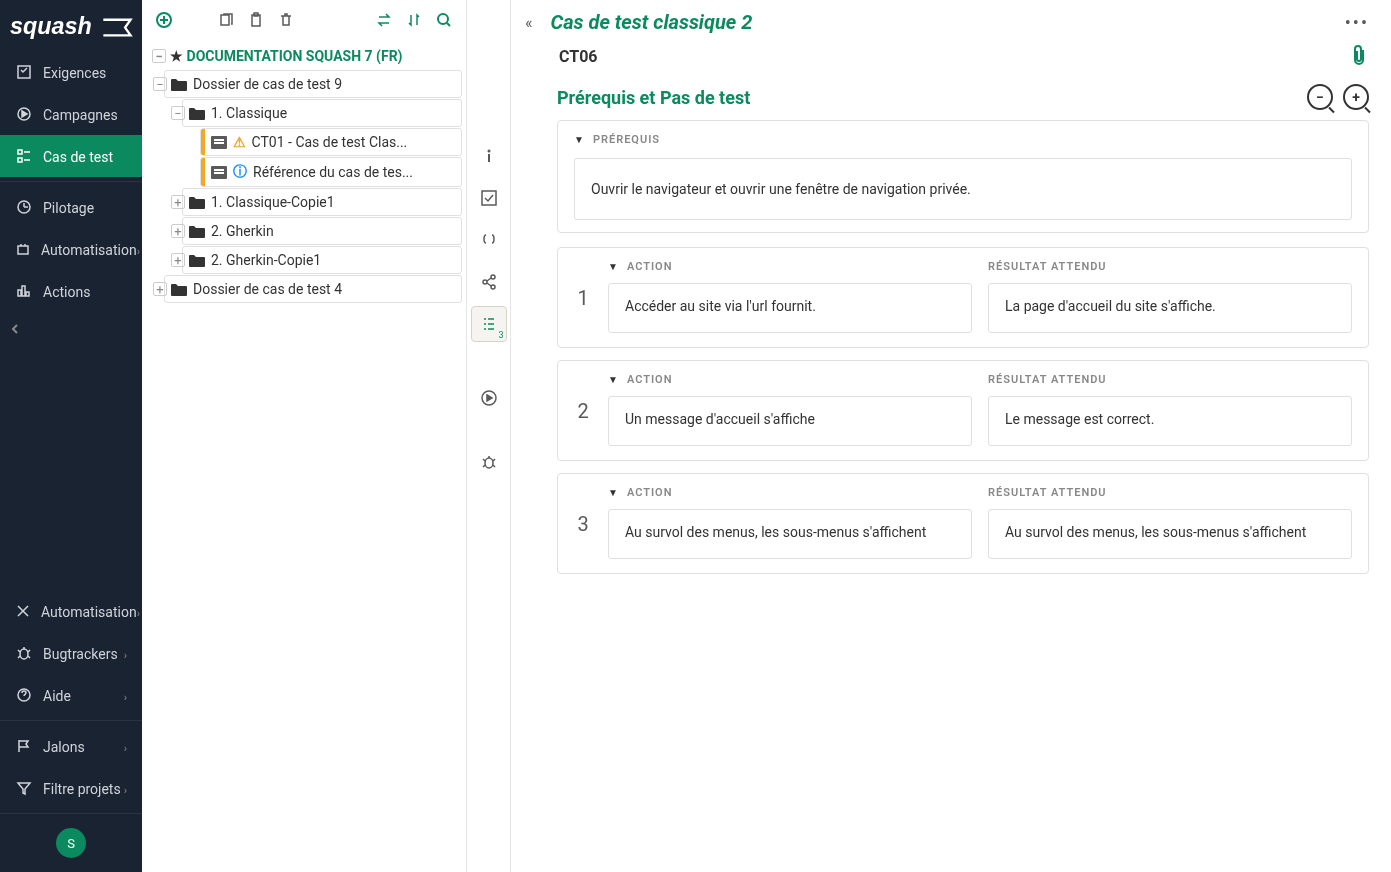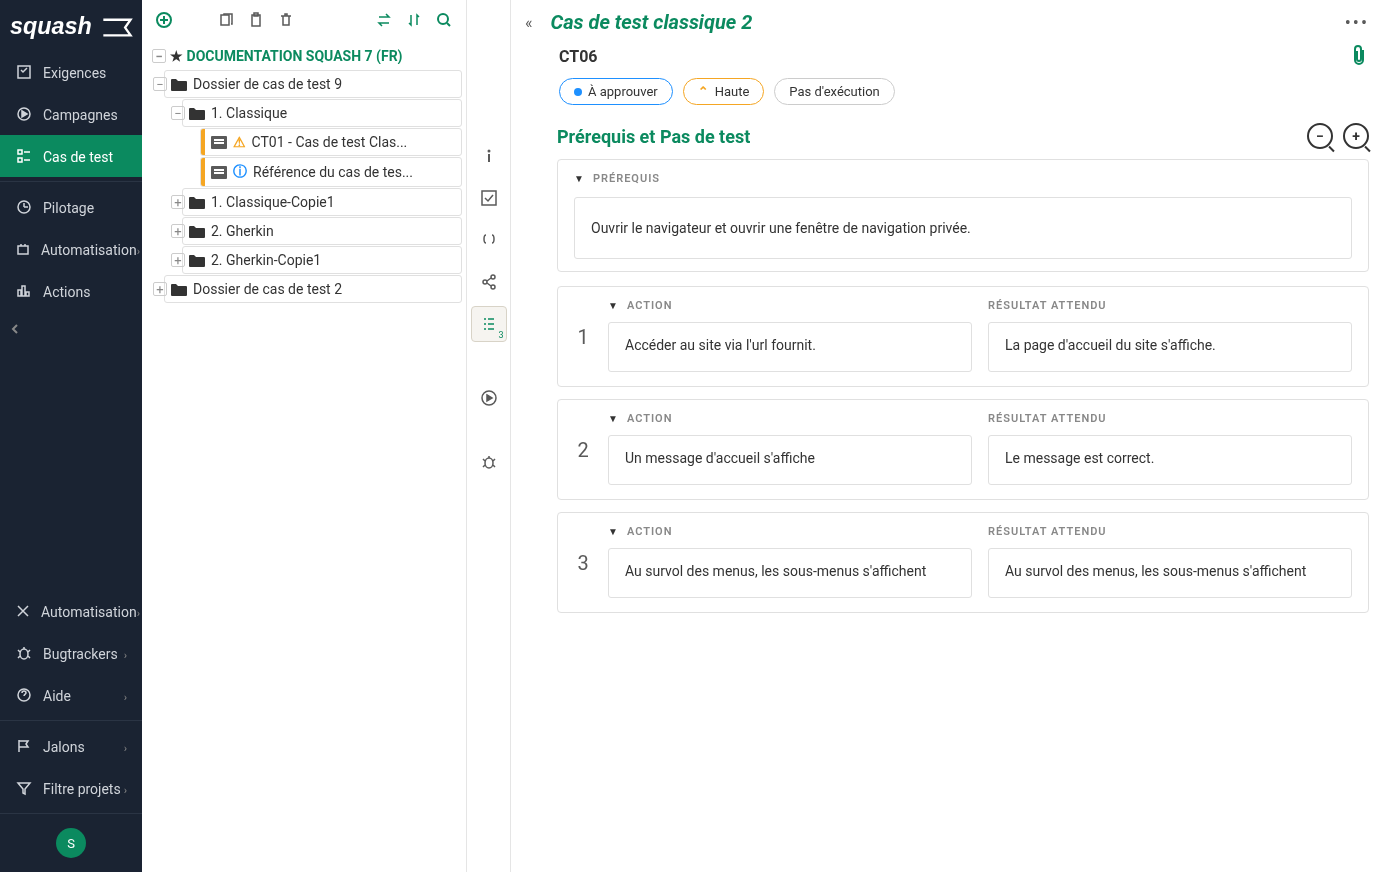--- a/index.html
+++ b/index.html
@@ -334,21 +334,21 @@
             <span class="lbl">2. Gherkin-Copie1</span>
           </div>
         </div>
         <div class="tree-node folder">
           <span class="toggle" style="margin-left:-18px;margin-right:4px">+</span>
           <span class="fico">
               <svg width="16" height="13" viewBox="0 0 16 13" fill="#333">
                 <path d="M0 2a1 1 0 011-1h4l2 2h8a1 1 0 011 1v8a1 1 0 01-1 1h-14a1 1 0 01-1-1z"></path>
               </svg>
             </span>
-          <span class="lbl">Dossier de cas de test 2</span>
+          <span class="lbl">Dossier de cas de test 4</span>
         </div>
       </div>
     </div>
   </div>
 
   <div class="detail-toolbar">
     <div class="dt-btn">
         <svg width="18" height="18" viewBox="0 0 18 18" fill="#5a5a5a">
           <circle cx="9" cy="4" r="1.5"></circle>
           <rect x="8" y="7" width="2" height="8"></rect>
@@ -403,33 +403,20 @@
         <span class="more-btn">•••</span>
       </div>
       <div class="header-row2">
         <span class="ref">CT06</span>
         <span class="attach-btn">
             <svg width="20" height="22" viewBox="0 0 20 22" fill="none" stroke="#0b8a5f" stroke-width="2">
               <path d="M14 6v10a4 4 0 01-8 0v-11a3 3 0 016 0v10a2 2 0 01-4 0v-8"></path>
             </svg>
           </span>
       </div>
-      <div class="header-row3">
-        <div class="chip approve">
-            <span class="d"></span>
-            <span>À approuver</span>
-          </div>
-        <div class="chip high">
-            <span class="d">⌃</span>
-            <span>Haute</span>
-          </div>
-        <div class="chip exec">
-            <span>Pas d'exécution</span>
-          </div>
-      </div>
     </div>
 
     <div class="section">
       <div class="section-head">
         <span class="section-title">Prérequis et Pas de test</span>
         <span class="zoom-btn">−</span>
         <span class="zoom-btn">+</span>
       </div>
 
       <div class="panel">

